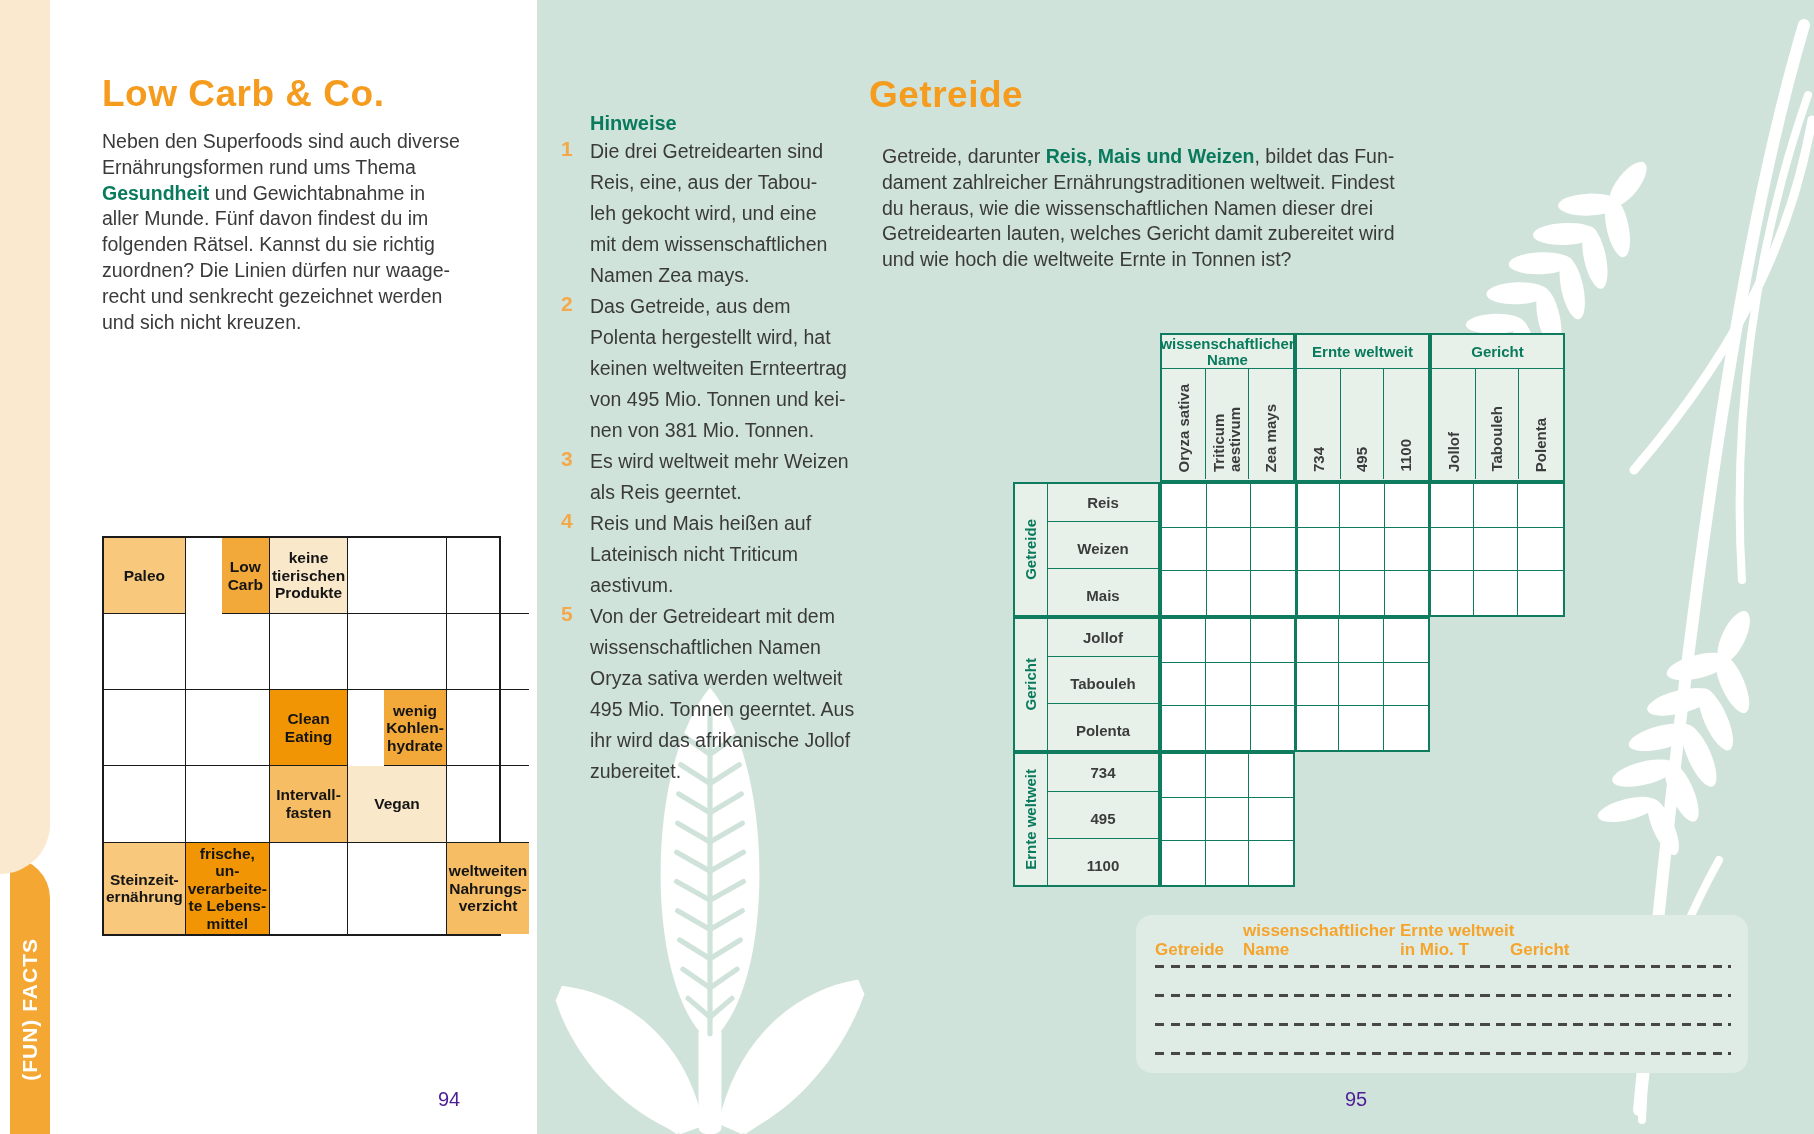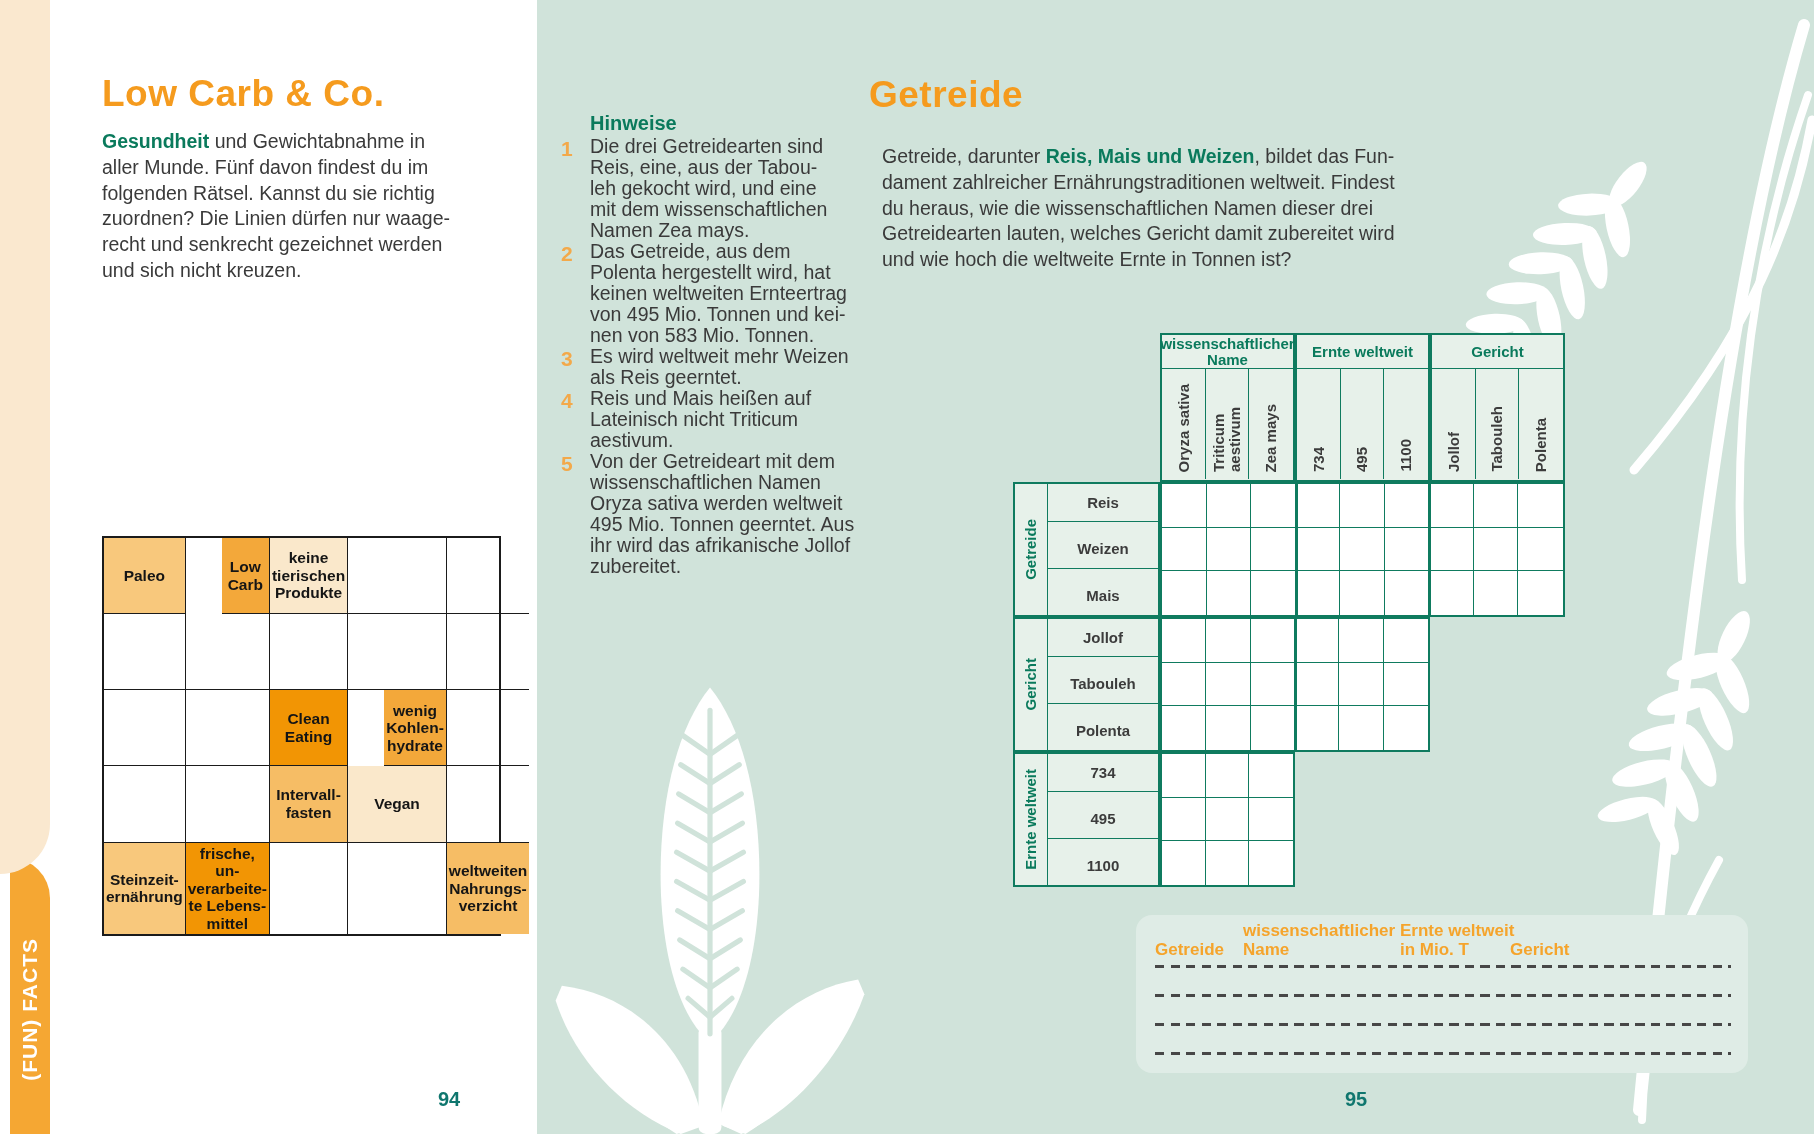--- a/index.html
+++ b/index.html
@@ -37,21 +37,21 @@
   .tone-light{background:#f8c87c;}
   .tone-medium{background:#f3a83a;margin-left:36px;}
   .tone-strong{background:#f29504;}
   .tone-cream{background:#fae8cb;}
   .tone-soft{background:#f6bd65;}
   
   #hints{left:561px;top:112px;width:322px;}
   #hints h2{margin:0 0 1px 29px;font-size:20px;color:#0a7a5c;font-weight:bold;}
   .hint{display:flex;}
   .hint .num{width:29px;font-size:21px;font-weight:bold;color:#f3a94a;line-height:25.8px;}
-  .hint .txt{flex:1;font-size:19.5px;line-height:21px;color:#3a3a3a;white-space:pre-line;}
+  .hint .txt{flex:1;font-size:19.5px;line-height:31px;color:#3a3a3a;white-space:pre-line;}
   
   #puzzle{left:1013px;top:333px;width:552px;height:554px;}
   .pz{position:absolute;box-sizing:border-box;border:2.5px solid #0f7b5f;background:#e7f1ea;}
   .cg{top:0;width:135px;height:149px;}
   .cg .lab{height:34px;border-bottom:1.5px solid #0f7b5f;display:flex;align-items:center;justify-content:center;
     color:#0a7a5c;font-weight:bold;font-size:15px;line-height:16px;text-align:center;white-space:pre-line;box-sizing:border-box;}
   .cg .items{display:grid;grid-template-columns:repeat(3,1fr);height:110px;}
   .cg .items>div{border-right:1px solid #0f7b5f;display:flex;align-items:flex-end;justify-content:center;padding-bottom:7px;box-sizing:border-box;}
   .cg .items>div:nth-child(3){border-right:none;}
   .cg .items .vtext,.rg .lab .vtext{font-weight:bold;font-size:15px;line-height:15.5px;color:#3c3c3c;}
@@ -65,21 +65,21 @@
   .blk{left:147px;background:#fff;display:grid;}
   .blk>div{border-right:1px solid #0f7b5f;border-bottom:1px solid #0f7b5f;background:#fff;box-sizing:border-box;}
   .blk>div.thick{border-left:2.5px solid #0f7b5f;}
   
   #answers{left:1136px;top:915px;width:612px;height:158px;background:#dfece6;border-radius:16px;}
   .ah{position:absolute;bottom:114px;font-weight:bold;font-size:17px;line-height:19px;color:#f5a42c;white-space:pre-line;}
   .ah1{left:19px;} .ah2{left:107px;} .ah3{left:264px;} .ah4{left:374px;}
   .dash{position:absolute;left:19px;width:576px;height:3px;
     background:repeating-linear-gradient(90deg,#474747 0 9px,transparent 9px 15.5px);}
   
-  .pagenum{font-size:20px;font-weight:bold;color:#0f766e;}
+  .pagenum{font-size:20px;font-weight:normal;color:#4c1d95;}
   #pn94{left:438px;top:1088px;}
   #pn95{left:1345px;top:1088px;}
 </style>
 </head>
 <body>
 
 <div id="green-bg"></div>
 
 <svg class="deco" style="left:1334px;top:0;width:480px;height:1134px;" viewBox="0 0 480 1134">
   <g stroke="#ffffff" fill="none" stroke-linecap="round">
@@ -143,21 +143,23 @@
     <path d="M150 328 L 171 310 M150 328 L 129 310"></path>
   </g>
 </svg>
 
 <div id="fun-tab">
   <span class="vtext">(FUN) FACTS</span>
 </div>
 <div id="cream-strip"></div>
 
 <div class="abs h1" id="left-title">Low Carb &amp; Co.</div>
-<p class="abs body-text" id="left-intro" style="margin:0;"><span class="green-bold">Gesundheit</span><span> und Gewichtabnahme in
+<p class="abs body-text" id="left-intro" style="margin:0;"><span>Neben den Superfoods sind auch diverse
+Ernährungsformen rund ums Thema
+</span><span class="green-bold">Gesundheit</span><span> und Gewichtabnahme in
 aller Munde. Fünf davon findest du im
 folgenden Rätsel. Kannst du sie richtig
 zuordnen? Die Linien dürfen nur waage-
 recht und senkrecht gezeichnet werden
 und sich nicht kreuzen.</span></p>
 
 <div class="abs" id="lowcarb-grid">
     <div class="lc-cell tone-light">Paleo</div>
     <div class="lc-cell tone-medium">Low
 Carb</div>
@@ -208,21 +210,21 @@
 leh gekocht wird, und eine
 mit dem wissenschaftlichen
 Namen Zea mays.</div>
       </div>
       <div class="hint">
         <div class="num">2</div>
         <div class="txt">Das Getreide, aus dem
 Polenta hergestellt wird, hat
 keinen weltweiten Ernteertrag
 von 495 Mio. Tonnen und kei-
-nen von 583 Mio. Tonnen.</div>
+nen von 381 Mio. Tonnen.</div>
       </div>
       <div class="hint">
         <div class="num">3</div>
         <div class="txt">Es wird weltweit mehr Weizen
 als Reis geerntet.</div>
       </div>
       <div class="hint">
         <div class="num">4</div>
         <div class="txt">Reis und Mais heißen auf
 Lateinisch nicht Triticum

